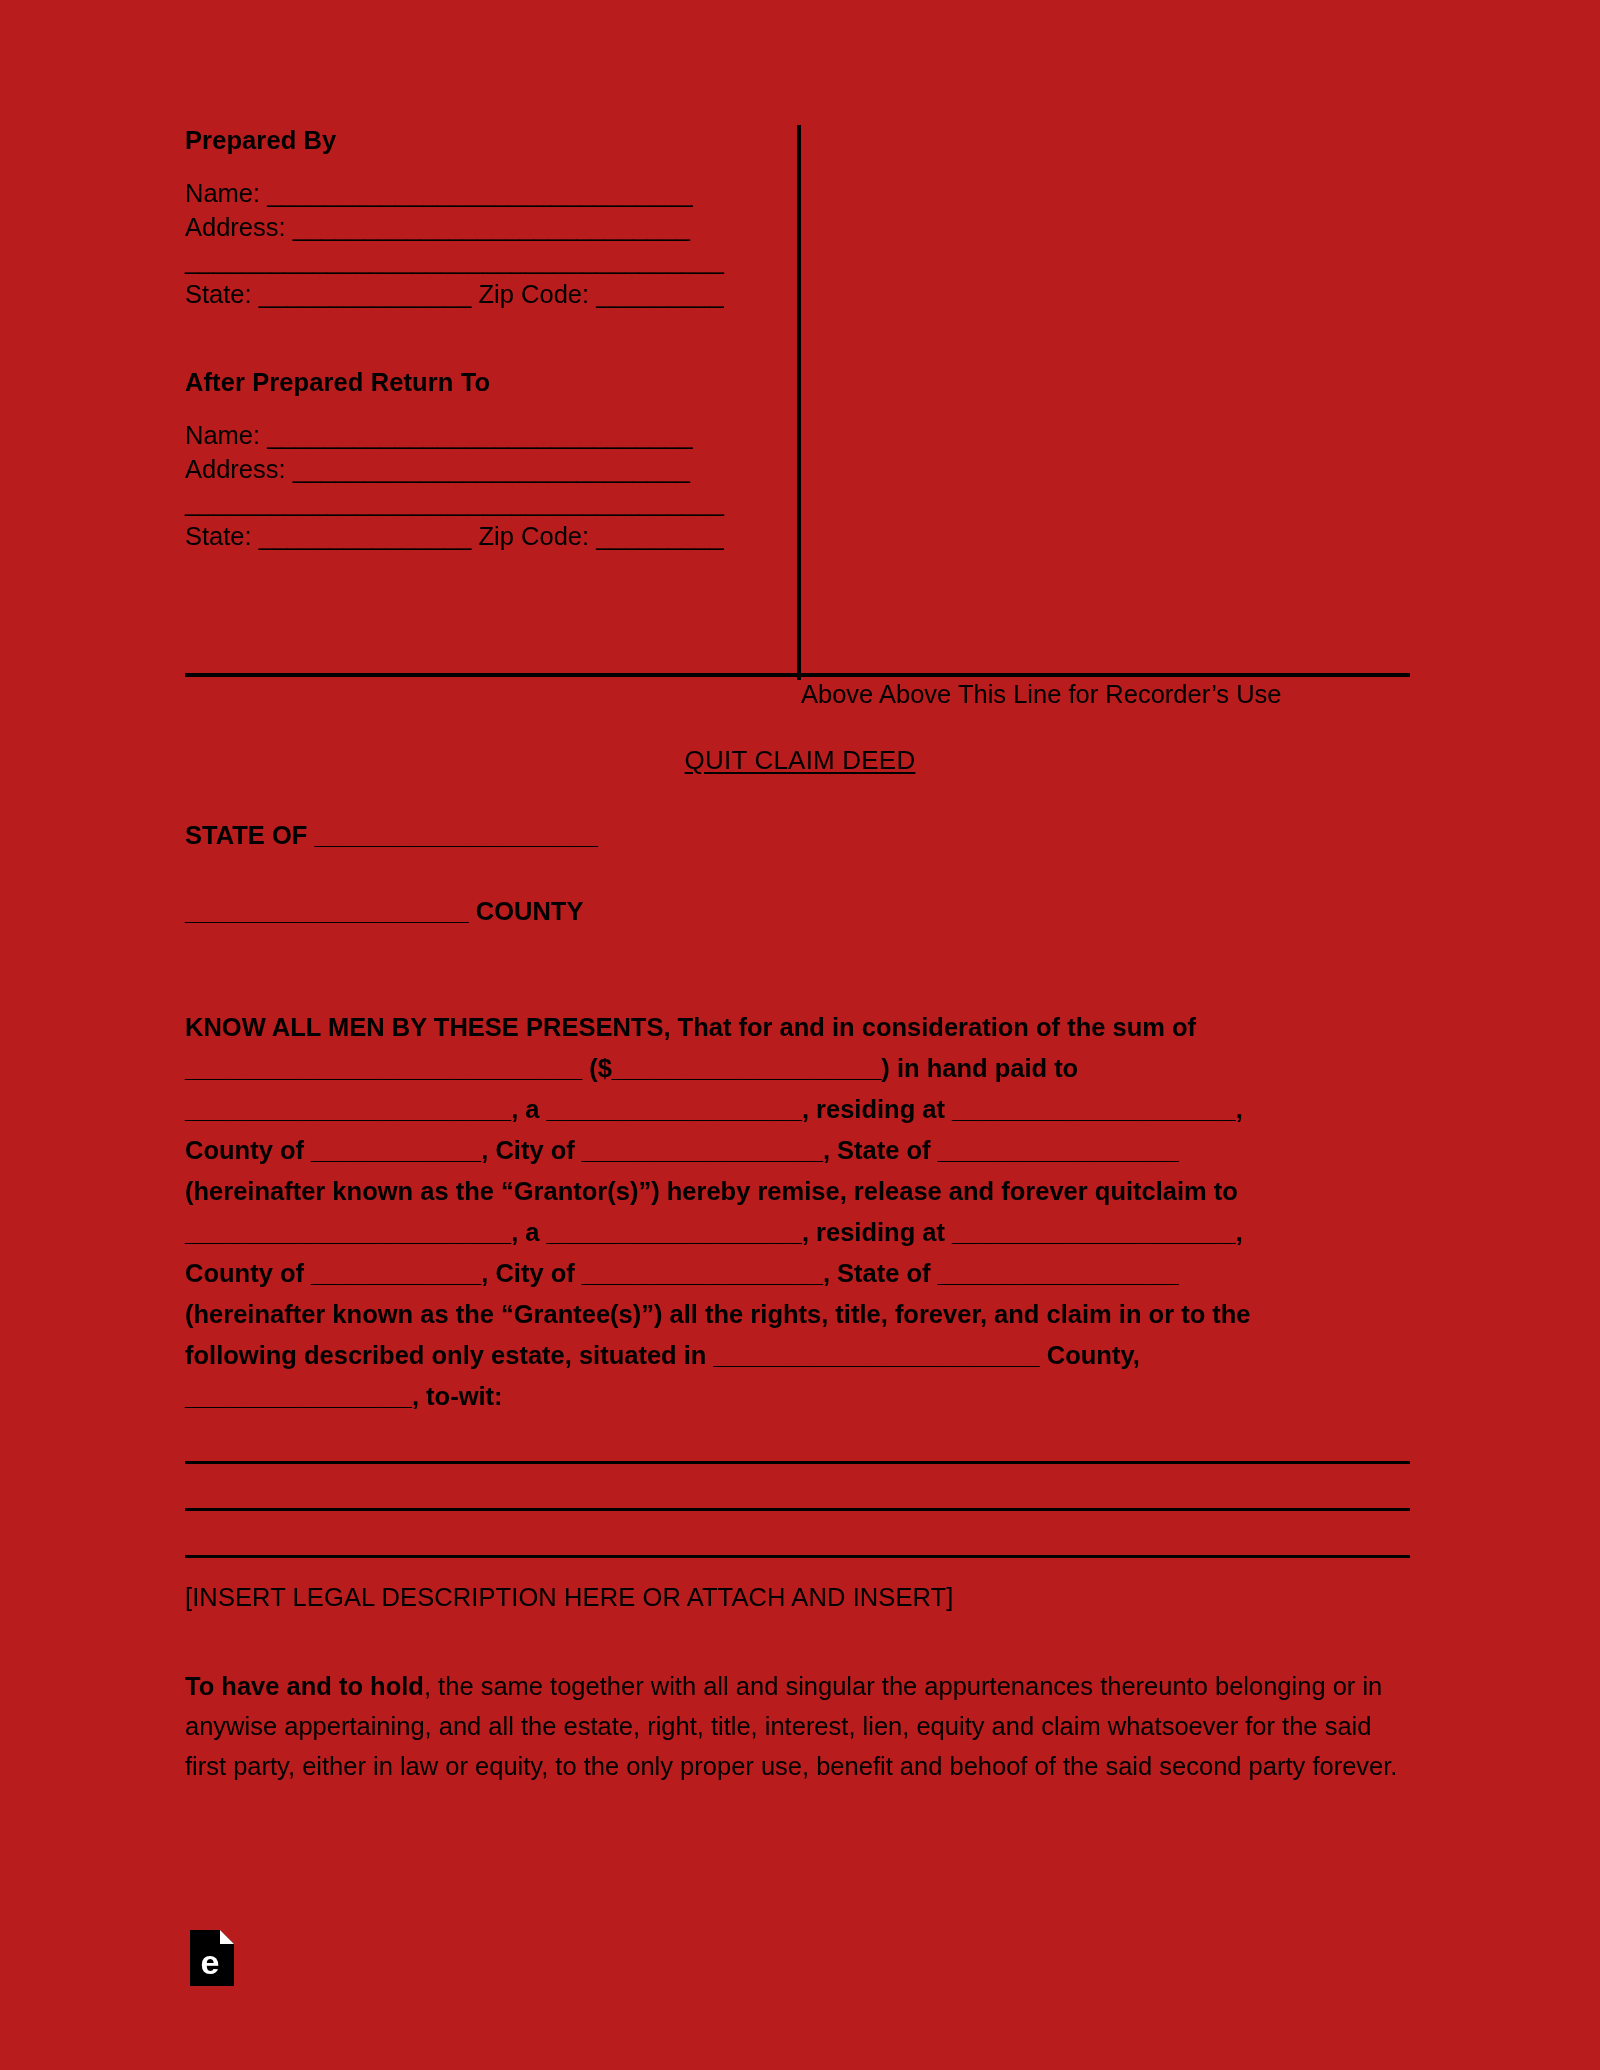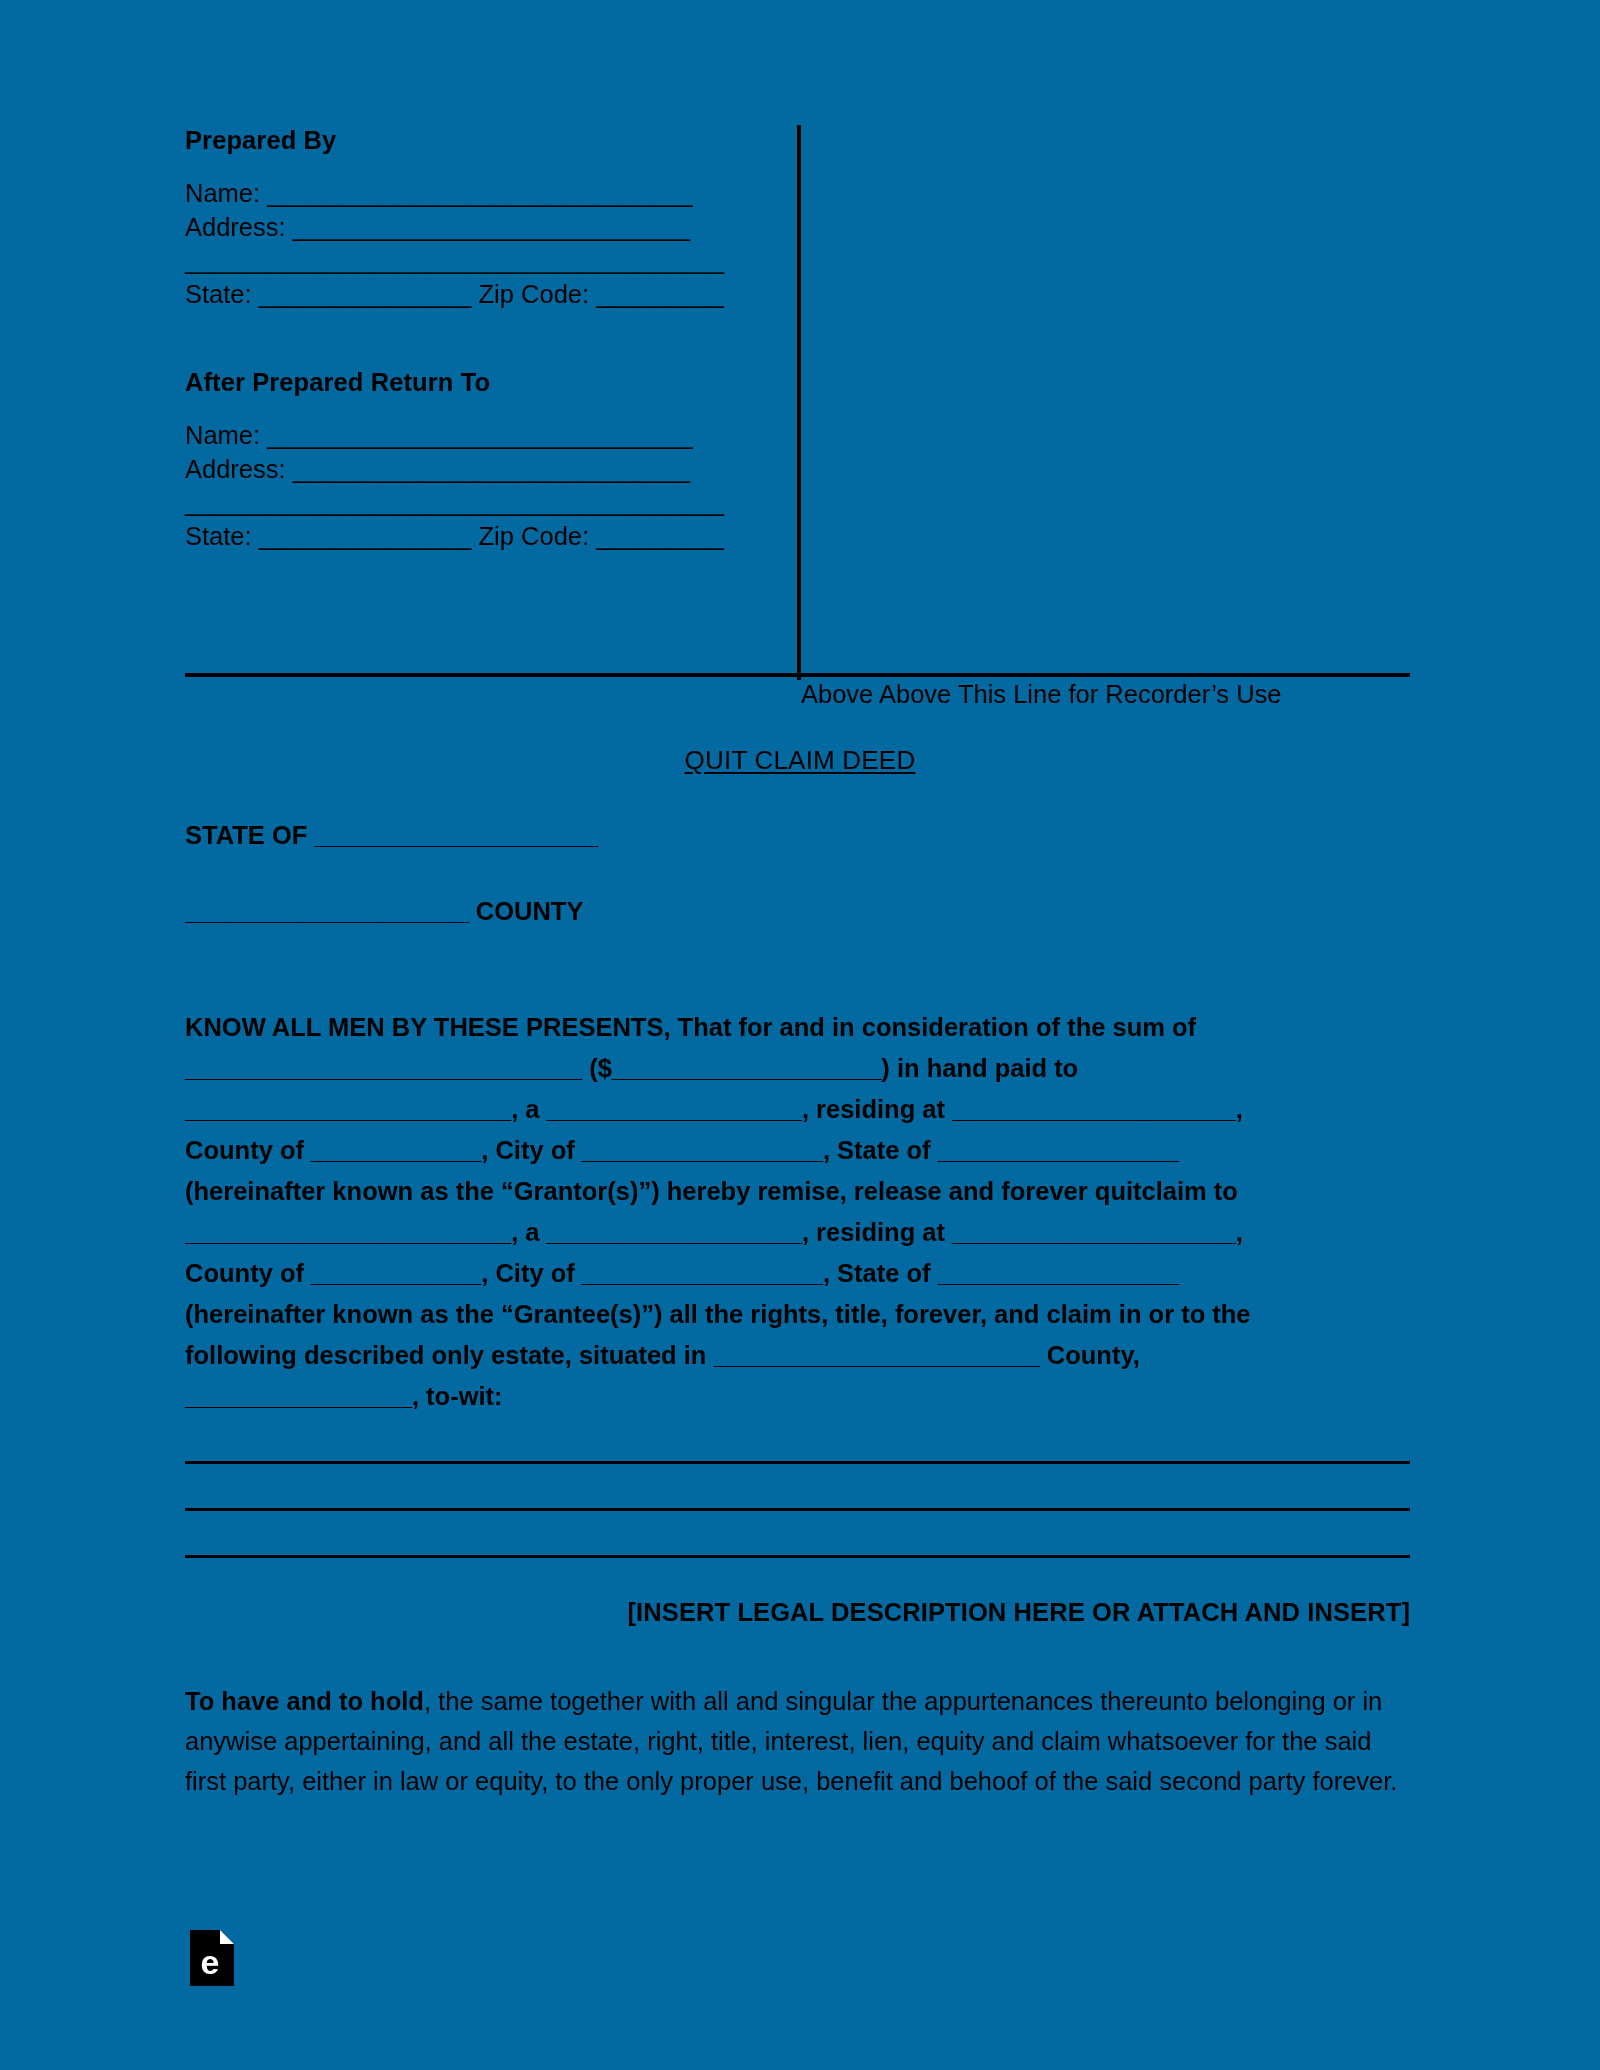--- a/index.html
+++ b/index.html
@@ -8,21 +8,21 @@
     background: #ffffff;
   }
   body {
     font-family: "Liberation Sans", sans-serif;
     color: #000000;
   }
   .page {
     position: relative;
     width: 1600px;
     height: 2070px;
-    background: #0369a1;
+    background: #b91c1c;
     overflow: hidden;
   }
   .sheet {
     position: absolute;
     left: 0;
     top: 0;
     width: 1600px;
     height: 2070px;
   }
 
@@ -111,25 +111,25 @@
   .spacer-2 { height: 75px; }
 
   .fullrule {
     width: 1225px;
     height: 3px;
     background: #000000;
   }
   .rule-wrap { padding-top: 44px; }
 
   .insert-head {
-    text-align: right;
-    font-weight: bold;
+    text-align: left;
+    font-weight: normal;
     font-size: 25.5px;
     line-height: 34px;
-    padding-top: 37px;
+    padding-top: 22px;
     letter-spacing: 0.1px;
   }
 
   .hold-para {
     font-size: 25.5px;
     line-height: 40px;
     padding-top: 52px;
   }
   .hold-para b { font-weight: bold; }
 

